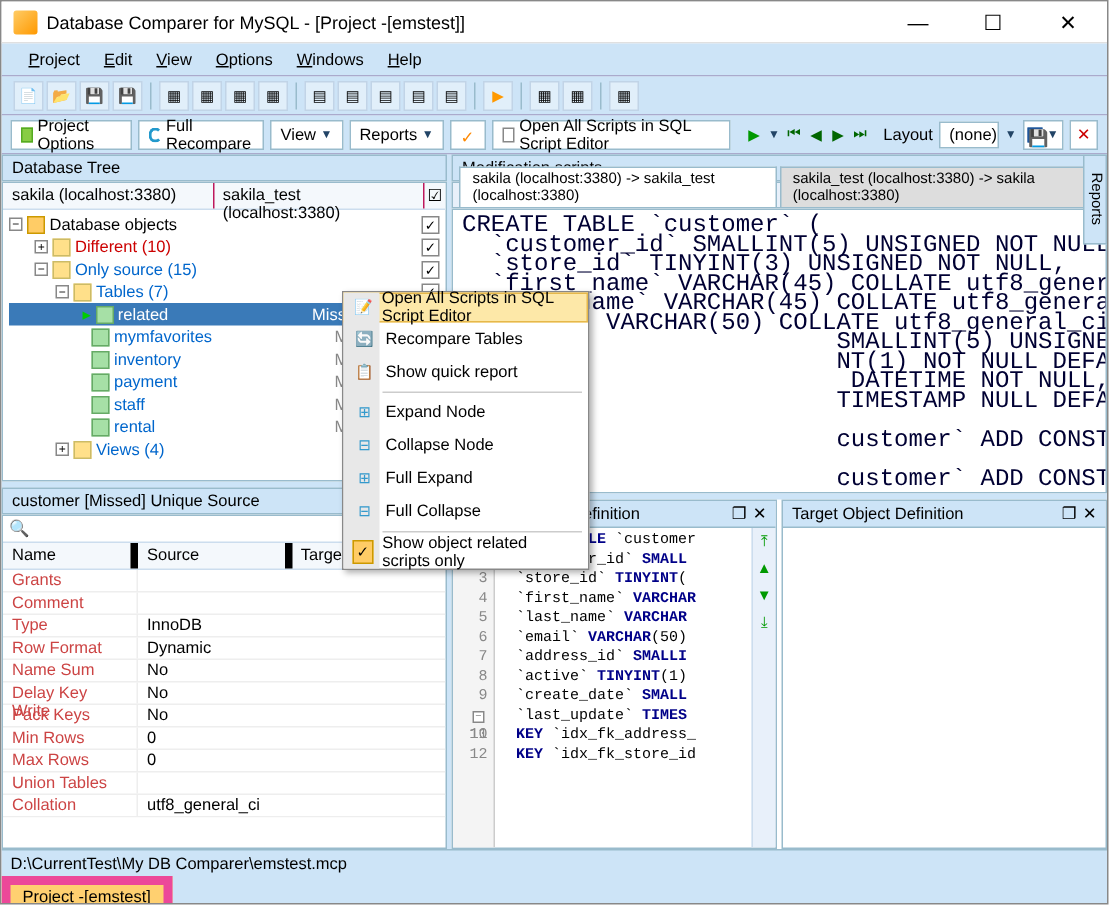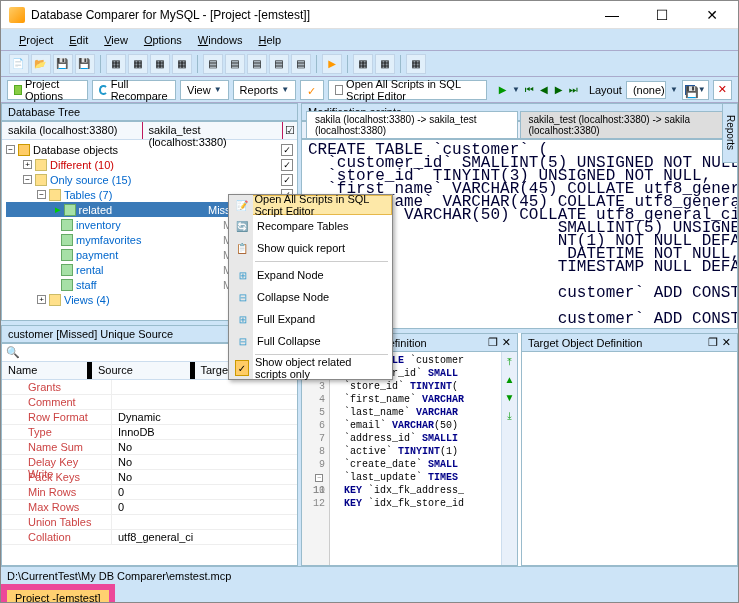--- a/index.html
+++ b/index.html
@@ -44,21 +44,21 @@
 .tree .st { width:70px; color:#888;}
 .tree .chk { width:12px;height:12px; border:1px solid #888; font-size:9px; line-height:10px; text-align:center;}
 .tree .row.sel { background:#3a7ab8; color:#fff;}
 .tree .row.sel .lbl { color:#fff;}
 .tree .row.sel .st { color:#fff;}
 .propsplit { height:4px; background:#cde4f7;}
 .proparea { flex:1; background:#fff; border:1px solid #9bc; display:flex; flex-direction:column; overflow:hidden;}
 .prophdr { display:flex; height:18px; background:#f4f8fc; border-bottom:1px solid #cde;}
 .prophdr .c { flex:1; padding:2px 6px; border-right:5px solid #000000;}
 .props { font-size:11px; overflow-y:auto;}
-.props .prow { display:flex; height:15px; border-bottom:1px solid #eee;padding-left:20px;}
+.props .prow { display:flex; height:15px; border-bottom:1px solid #eee;}
 .props .pn { width:90px; padding:1px 6px; color:#c44; border-right:1px solid #eee;}
 .props .pv { flex:1; padding:1px 6px;}
 .tabstrip { background:#e8f0fa; border:1px solid #9bc; height:18px; display:flex; align-items:flex-end; padding:0 4px;}
 .tabstrip .tab { padding:2px 8px; background:#fff; border:1px solid #9bc; border-bottom:none; font-size:10px; margin-right:2px; cursor:pointer;}
 .tabstrip .tab.inactive { background:#ddd;}
 .script { flex:0 0 190px; background:#fff; border:1px solid #9bc; padding:4px 6px; font-family:'Courier New',monospace; font-size:16px; line-height:13px; white-space:pre; overflow:hidden; color:#003;}
 .defrow { flex:1; display:flex; gap:3px; min-height:0;}
 .defpanel { flex:1; border:1px solid #9bc; background:#fff; display:flex; flex-direction:column; min-width:0;}
 .defhdr { background:#cde4f7; height:18px; display:flex; align-items:center; padding:0 6px; font-size:11px; border-bottom:1px solid #9bc;}
 .defhdr .hbtns { margin-left:auto; display:flex; gap:4px;}
@@ -218,45 +218,45 @@
             <span class="ind" style="width:46px"></span>
             <span style="color:#0c0">▸</span>
             <span class="nicon tbl"></span>
             <span class="lbl">related</span>
             <span class="st">Missed</span>
             <span class="chk">✓</span>
           </div>
         <div class="row">
             <span class="ind" style="width:52px"></span>
             <span class="nicon tbl"></span>
+            <span class="lbl src">mymfavorites</span>
+            <span class="st">Missed</span>
+          </div>
+        <div class="row">
+            <span class="ind" style="width:52px"></span>
+            <span class="nicon tbl"></span>
             <span class="lbl src">inventory</span>
             <span class="st">Missed</span>
           </div>
         <div class="row">
             <span class="ind" style="width:52px"></span>
             <span class="nicon tbl"></span>
-            <span class="lbl src">mymfavorites</span>
+            <span class="lbl src">payment</span>
             <span class="st">Missed</span>
           </div>
         <div class="row">
             <span class="ind" style="width:52px"></span>
             <span class="nicon tbl"></span>
-            <span class="lbl src">payment</span>
+            <span class="lbl src">staff</span>
             <span class="st">Missed</span>
           </div>
         <div class="row">
             <span class="ind" style="width:52px"></span>
             <span class="nicon tbl"></span>
             <span class="lbl src">rental</span>
-            <span class="st">Missed</span>
-          </div>
-        <div class="row">
-            <span class="ind" style="width:52px"></span>
-            <span class="nicon tbl"></span>
-            <span class="lbl src">staff</span>
             <span class="st">Missed</span>
           </div>
         <div class="row">
             <span class="ind" style="width:28px"></span>
             <span class="exp">+</span>
             <span class="nicon fld"></span>
             <span class="lbl src">Views (4)</span>
           </div>
 
       </div>
@@ -279,27 +279,27 @@
             <div class="pn">Grants</div>
             <div class="pv"></div>
             <div class="pv"></div>
           </div>
           <div class="prow">
             <div class="pn">Comment</div>
             <div class="pv"></div>
             <div class="pv"></div>
           </div>
           <div class="prow">
+            <div class="pn">Type</div>
+            <div class="pv">InnoDB</div>
+            <div class="pv"></div>
+          </div>
+          <div class="prow">
             <div class="pn">Row Format</div>
             <div class="pv">Dynamic</div>
-            <div class="pv"></div>
-          </div>
-          <div class="prow">
-            <div class="pn">Type</div>
-            <div class="pv">InnoDB</div>
             <div class="pv"></div>
           </div>
           <div class="prow">
             <div class="pn">Name Sum</div>
             <div class="pv">No</div>
             <div class="pv"></div>
           </div>
           <div class="prow">
             <div class="pn">Delay Key Write</div>
             <div class="pv">No</div>

